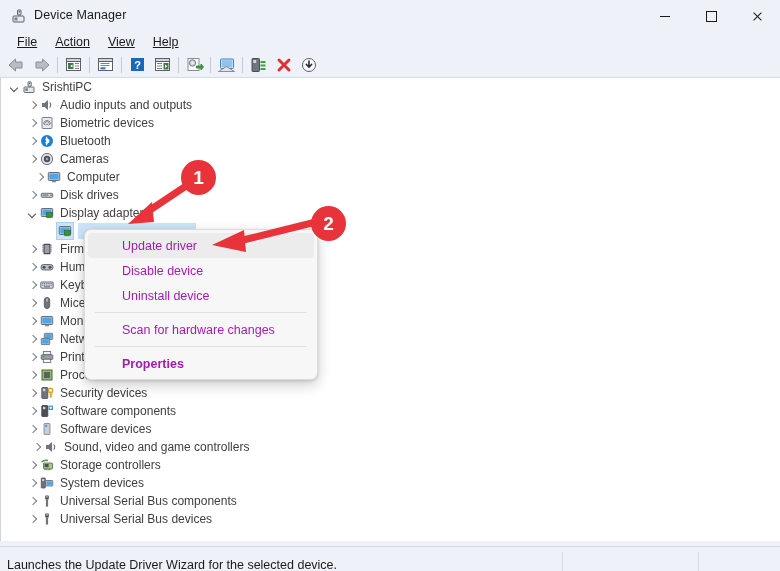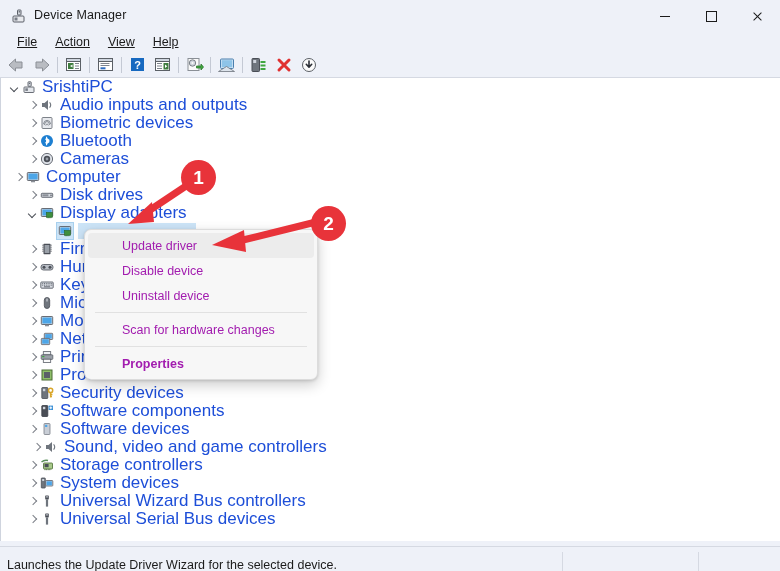--- a/index.html
+++ b/index.html
@@ -33,21 +33,21 @@
   .tb{width:25px;height:22px;display:flex;align-items:center;justify-content:center;}
   .tbsep{width:1px;height:16px;background:#c4c9d4;margin:0 3px;}
 
   
   .treepanel{position:absolute;left:0;top:78px;width:780px;height:463px;background:#ffffff;box-sizing:border-box;border-left:1px solid #cfd4de;overflow:hidden;}
   .row{position:relative;height:18px;display:flex;align-items:center;white-space:nowrap;}
   .chev{width:12px;height:12px;flex:0 0 12px;position:relative;}
   .chev-r:before{content:"";position:absolute;left:3px;top:2.5px;width:5px;height:5px;border-right:1.4px solid #7b7f87;border-top:1.4px solid #7b7f87;transform:rotate(45deg);}
   .chev-d:before{content:"";position:absolute;left:2px;top:3.5px;width:5px;height:5px;border-right:1.4px solid #4a4e56;border-bottom:1.4px solid #4a4e56;transform:rotate(45deg);}
   .ticon{width:16px;height:16px;flex:0 0 16px;margin-right:5px;display:flex;align-items:center;justify-content:center;}
-  .rowlabel{font-size:17px;color:#1d4ed8;line-height:18px;}
+  .rowlabel{font-size:12px;color:#404040;line-height:18px;}
   .row.sel .iconsel{background:#cce4f7;outline:1px solid #a8d0ee;}
 
   
   .ctxmenu{position:absolute;left:84px;top:229px;width:234px;background:#f7f7f7;
     border:1px solid #dcdcdc;border-radius:7px;
     box-shadow:0 5px 14px rgba(0,0,0,.20),0 1px 3px rgba(0,0,0,.14);
     padding:3px 0;box-sizing:border-box;}
   .ctxitem{height:25px;display:flex;align-items:center;padding-left:34px;font-size:12.5px;color:#a21caf;box-sizing:border-box;margin:0 3px;border-radius:4px;}
   .ctxitem.hl{background:#ececec;}
   .ctxitem.bold{font-weight:bold;}
@@ -259,21 +259,21 @@
       <span class="ticon">
         <svg width="14" height="14" viewBox="0 0 14 14">
           <circle cx="7" cy="7" r="5.6" fill="#dfe3e9" stroke="#5a5f68" stroke-width=".9"></circle>
           <circle cx="7" cy="7" r="3.2" fill="#4a4e56"></circle>
           <circle cx="7" cy="7" r="1.4" fill="#9aa0a8"></circle>
         </svg>
       </span>
       <span class="rowlabel">Cameras</span>
     </div>
 
-    <div class="row" style="padding-left:12px;">
+    <div class="row" style="padding-left:33px;">
       <span class="chev chev-r"></span>
       <span class="ticon">
         <svg width="14" height="14" viewBox="0 0 14 14">
           <rect x="1.3" y="2.5" width="11.4" height="8" rx=".8" fill="#cfd4dc" stroke="#5a5f68" stroke-width=".9"></rect>
           <rect x="2.4" y="3.5" width="9.2" height="6" fill="#4da6e8"></rect>
           <rect x="5" y="10.8" width="4" height="1.5" fill="#8b9098"></rect>
         </svg>
       </span>
       <span class="rowlabel">Computer</span>
     </div>
@@ -488,21 +488,21 @@
 
     <div class="row" style="padding-left:26px;">
       <span class="chev chev-r"></span>
       <span class="ticon">
         <svg width="14" height="14" viewBox="0 0 14 14">
           <rect x="5.2" y="1.4" width="3.6" height="4" rx=".6" fill="#4a4e56"></rect>
           <rect x="5.9" y="5.4" width="2.2" height="7.2" fill="#6f757d"></rect>
           <rect x="6" y="2.4" width="2" height="1" fill="#cfd4dc"></rect>
         </svg>
       </span>
-      <span class="rowlabel">Universal Wizard Bus controllers</span>
+      <span class="rowlabel">Universal Serial Bus components</span>
     </div>
 
     <div class="row" style="padding-left:26px;">
       <span class="chev chev-r"></span>
       <span class="ticon">
         <svg width="14" height="14" viewBox="0 0 14 14">
           <rect x="5.2" y="1.4" width="3.6" height="4" rx=".6" fill="#4a4e56"></rect>
           <rect x="5.9" y="5.4" width="2.2" height="7.2" fill="#6f757d"></rect>
           <rect x="6" y="2.4" width="2" height="1" fill="#cfd4dc"></rect>
         </svg>

